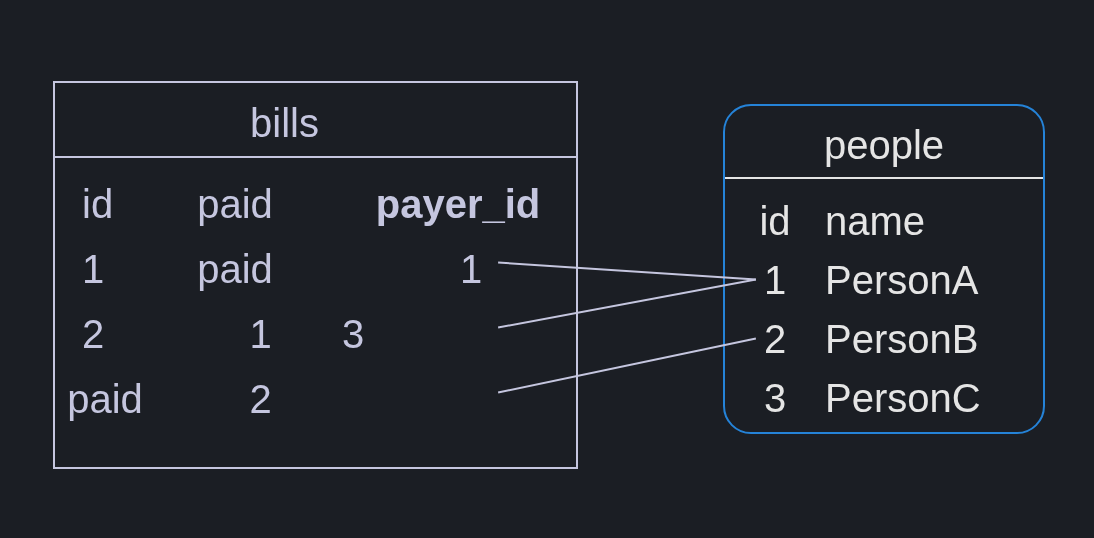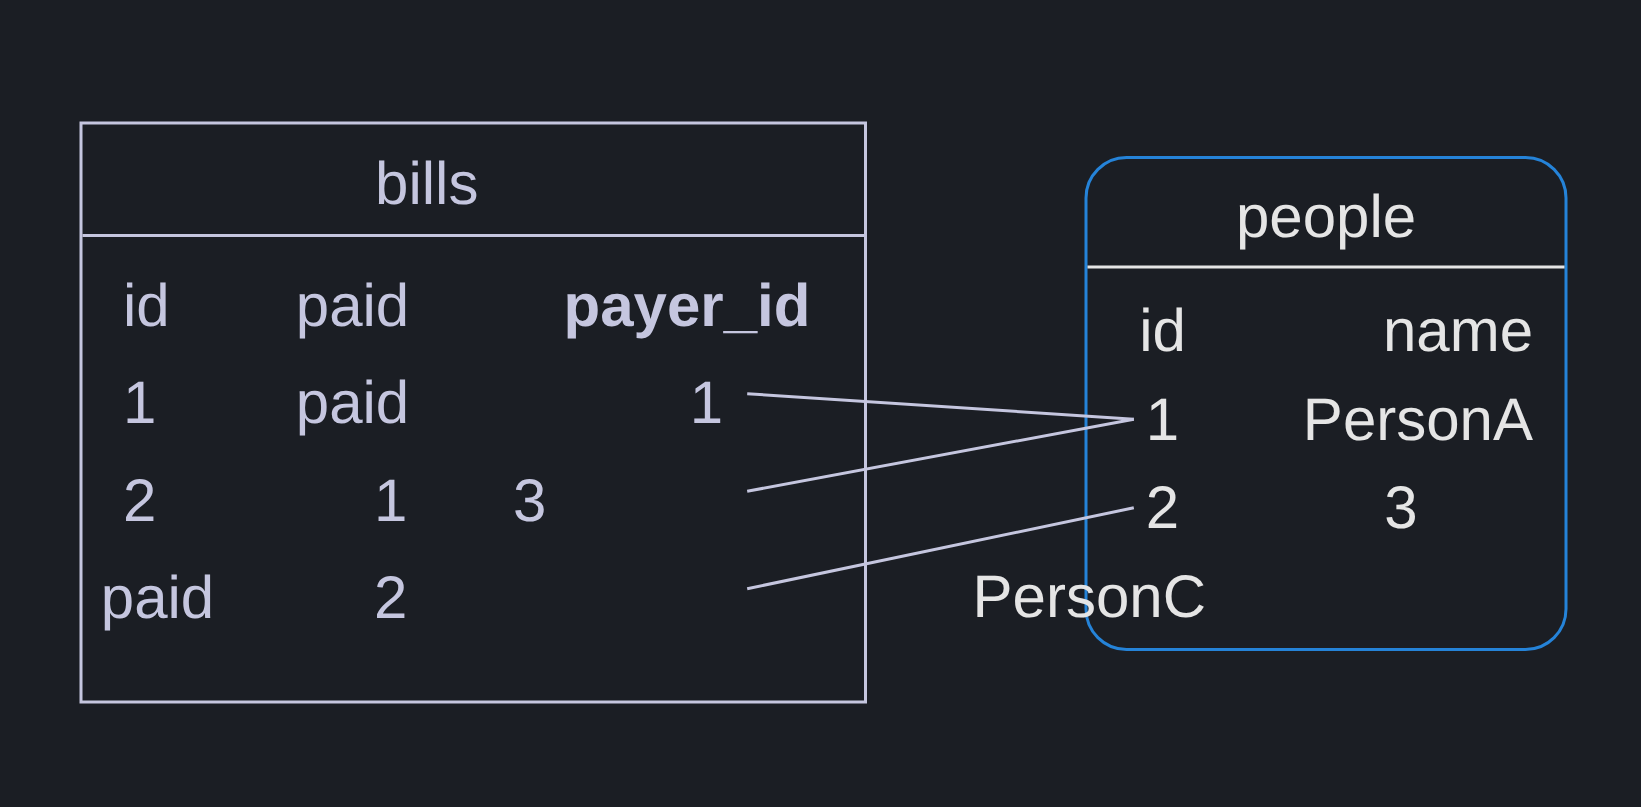--- a/index.html
+++ b/index.html
@@ -77,21 +77,21 @@
     color: #e5e5e5;
     border-radius: 28px;
   }
   .people-table .table-title { height: 73px; }
   .people-table .table-grid {
     padding-top: 12px;
     grid-template-columns: 100px 1fr;
     grid-auto-rows: 59px;
   }
   .people-col-id   { justify-content: center; }
-  .people-col-name { justify-content: flex-end; padding-right: 21px; }
+  .people-col-name { justify-content: flex-start; padding-right: 21px; }
 </style>
 </head>
 <body>
 
 <div class="canvas">
 
   <svg id="conn-layer" viewBox="0 0 1094 538" xmlns="http://www.w3.org/2000/svg">
       <line x1="498.125" y1="262.5" x2="755.875" y2="279.5" stroke="#c5c6df" stroke-width="2"></line>
       <line x1="498.125" y1="327.5" x2="755.875" y2="279.5" stroke="#c5c6df" stroke-width="2"></line>
       <line x1="498.125" y1="392.5" x2="755.875" y2="338.5" stroke="#c5c6df" stroke-width="2"></line>
@@ -156,20 +156,23 @@
       <div class="cell people-col-id">
           <span>1</span>
         </div>
       <div class="cell people-col-name">
           <span>PersonA</span>
         </div>
 
       <div class="cell people-col-id">
           <span>2</span>
         </div>
+      <div class="cell people-col-name">
+          <span>PersonB</span>
+        </div>
 
       <div class="cell people-col-id">
           <span>3</span>
         </div>
       <div class="cell people-col-name">
           <span>PersonC</span>
         </div>
     </div>
   </div>
 

